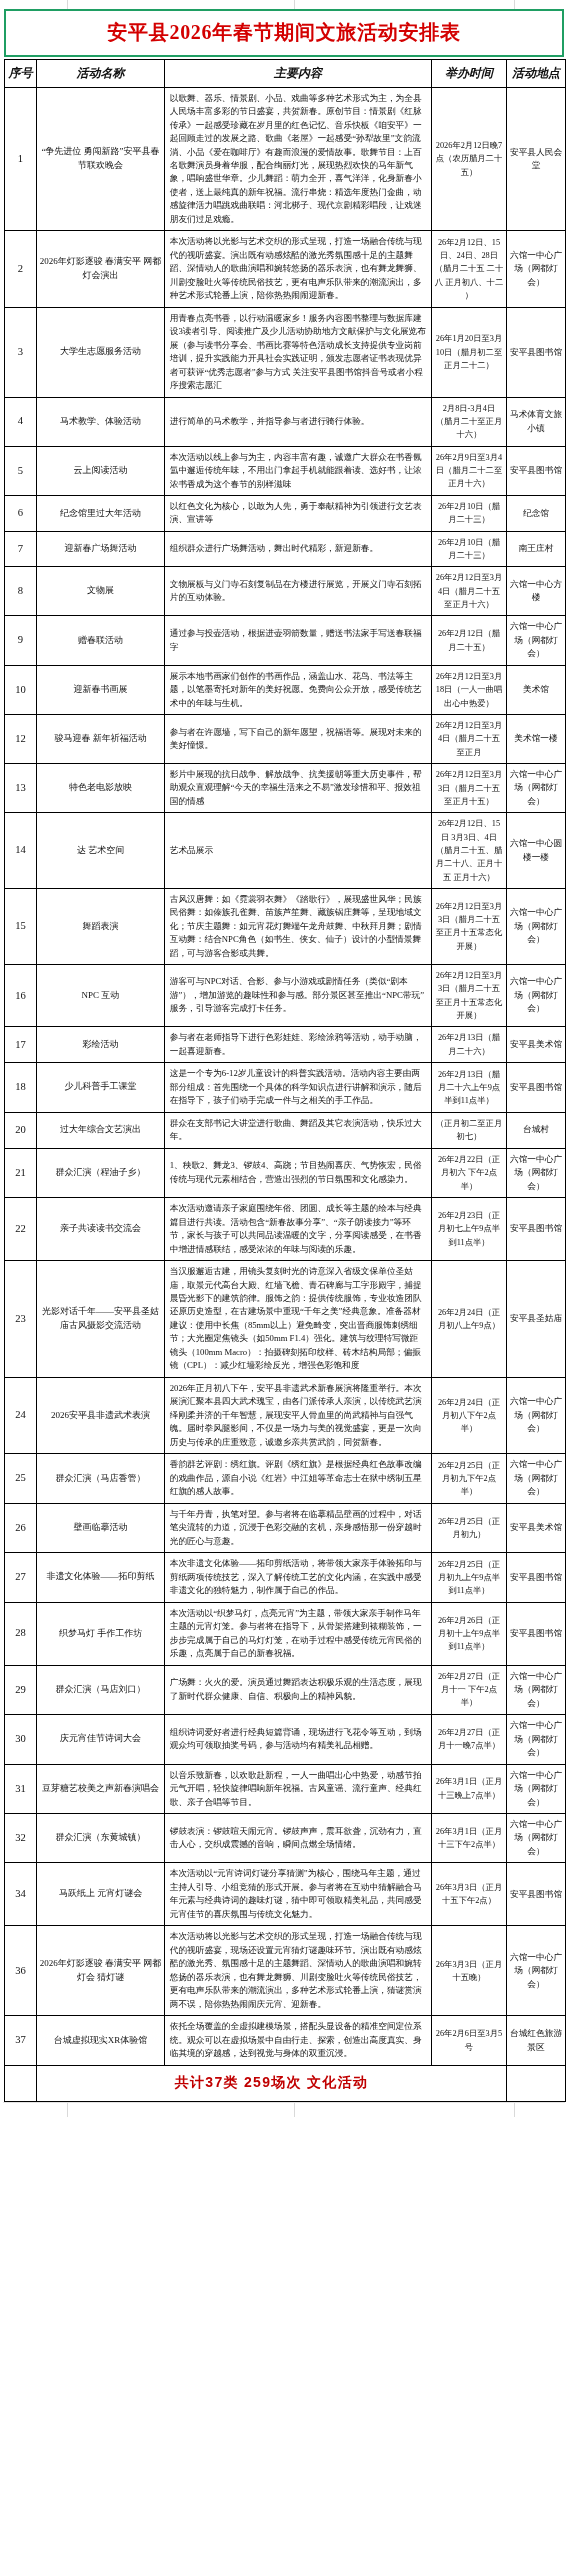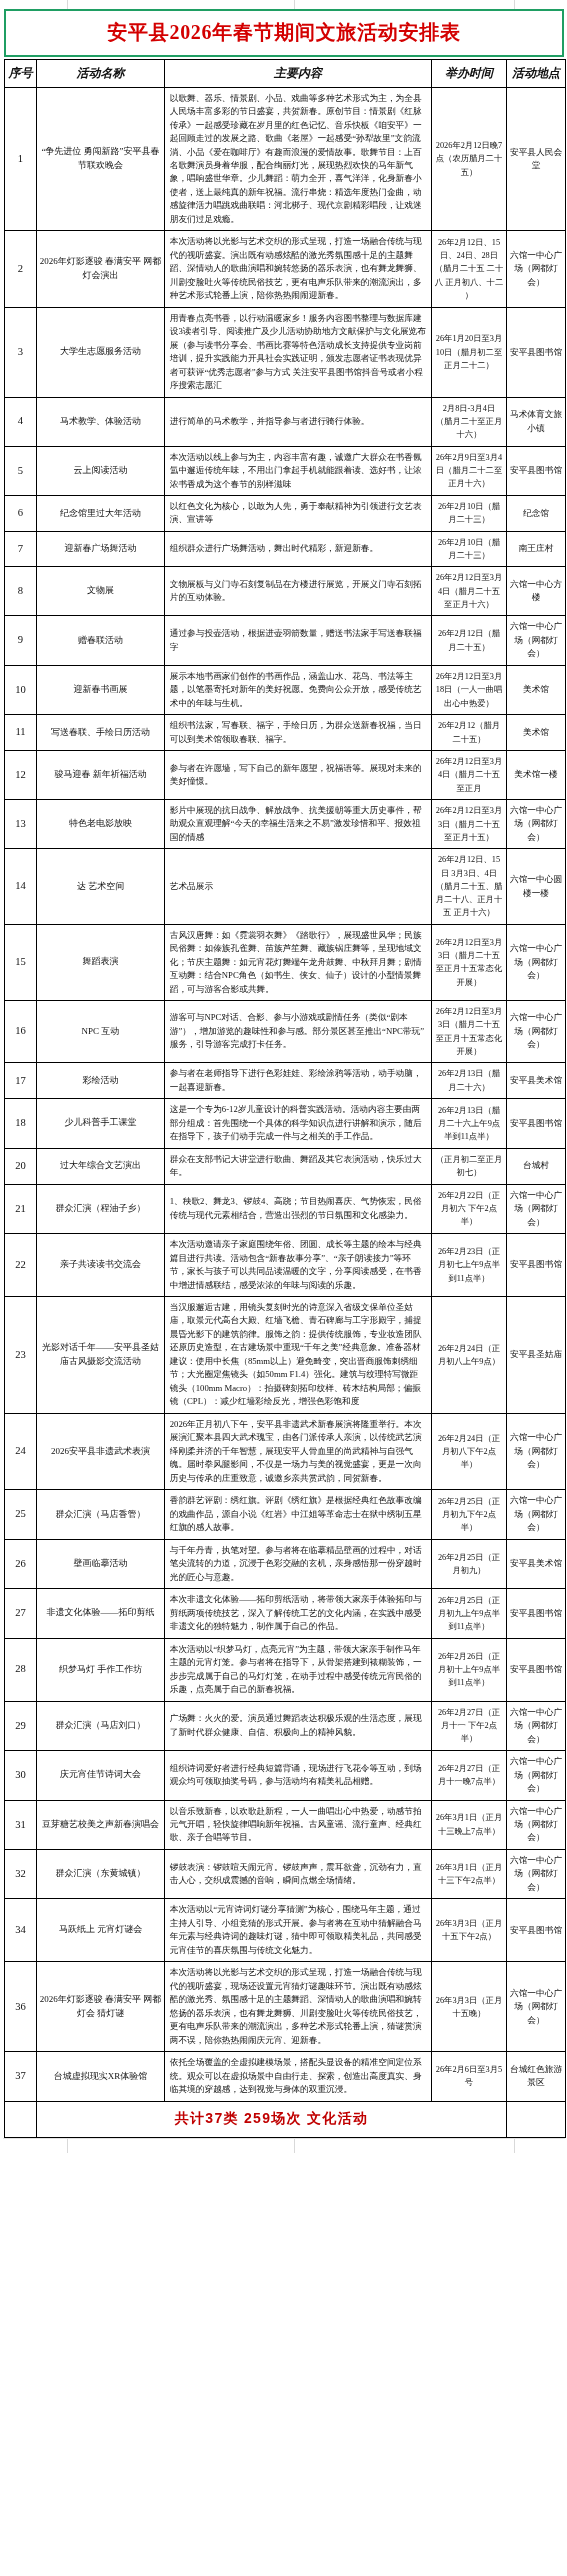--- a/index.html
+++ b/index.html
@@ -128,27 +128,20 @@
           <td class="location-cell">六馆一中心广场（网都灯会）</td>
         </tr>
         <tr>
           <td class="row-number-cell">10</td>
           <td class="activity-name-cell">迎新春书画展</td>
           <td class="content-cell">展示本地书画家们创作的书画作品，涵盖山水、花鸟、书法等主题，以笔墨寄托对新年的美好祝愿。免费向公众开放，感受传统艺术中的年味与生机。</td>
           <td class="time-cell">26年2月12日至3月18日（一人一曲唱出心中热爱）</td>
           <td class="location-cell">美术馆</td>
         </tr>
         <tr>
-          <td class="row-number-cell">11</td>
-          <td class="activity-name-cell">写送春联、手绘日历活动</td>
-          <td class="content-cell">组织书法家，写春联、福字，手绘日历，为群众送新春祝福，当日可以到美术馆领取春联、福字。</td>
-          <td class="time-cell">26年2月12（腊月二十五）</td>
-          <td class="location-cell">美术馆</td>
-        </tr>
-        <tr>
           <td class="row-number-cell">12</td>
           <td class="activity-name-cell">骏马迎春 新年祈福活动</td>
           <td class="content-cell">参与者在许愿墙，写下自己的新年愿望，祝福语等。展现对未来的美好憧憬。</td>
           <td class="time-cell">26年2月12日至3月4日（腊月二十五至正月</td>
           <td class="location-cell">美术馆一楼</td>
         </tr>
         <tr>
           <td class="row-number-cell">13</td>
           <td class="activity-name-cell">特色老电影放映</td>
           <td class="content-cell">影片中展现的抗日战争、解放战争、抗美援朝等重大历史事件，帮助观众直观理解“今天的幸福生活来之不易”激发珍惜和平、报效祖国的情感</td>

